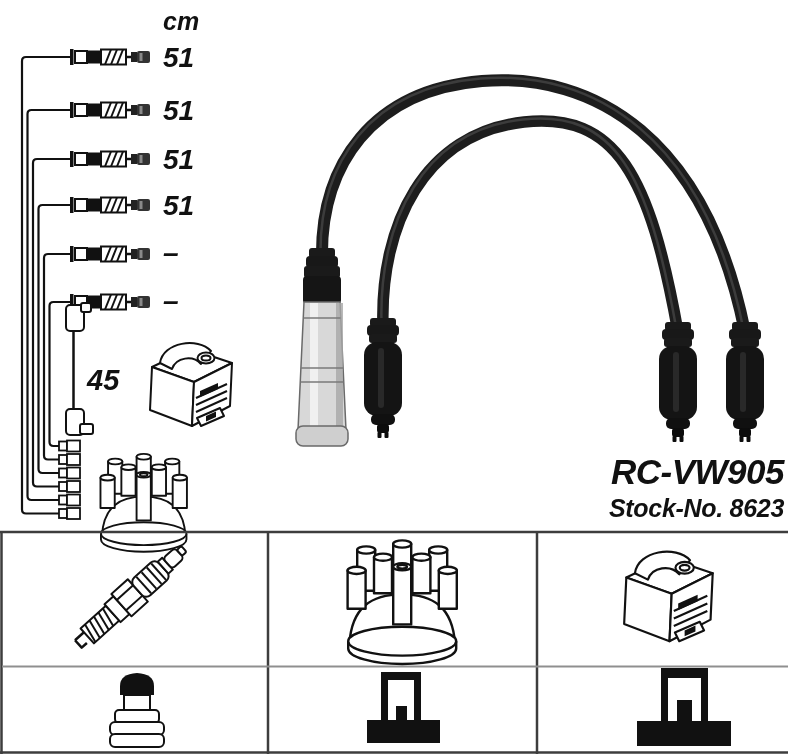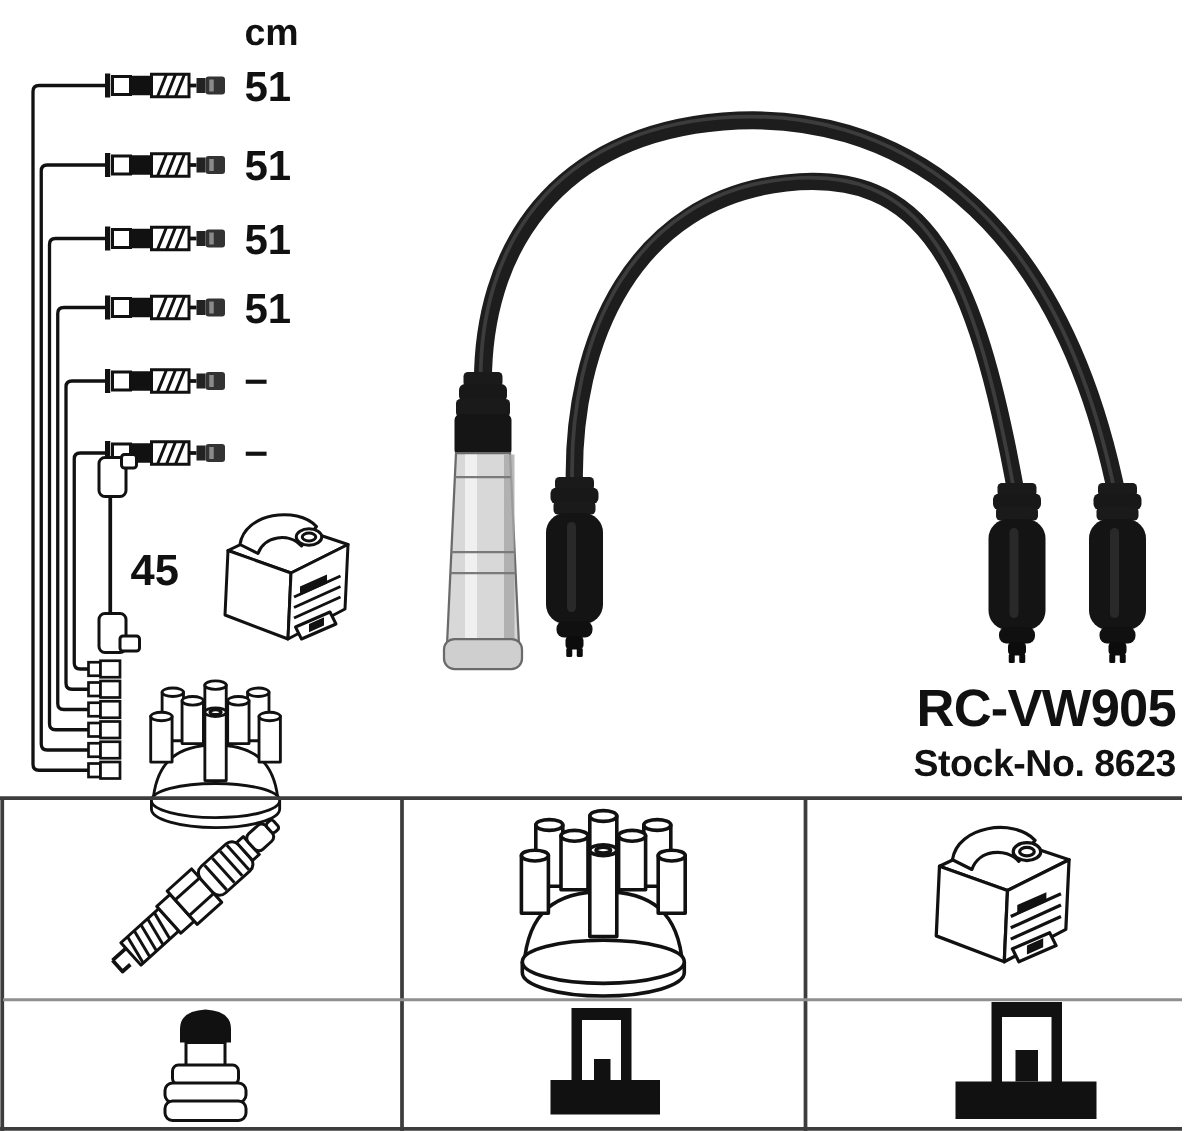--- a/index.html
+++ b/index.html
@@ -1,17 +1,17 @@
 <!DOCTYPE html>
 <html><head>
 <meta charset="utf-8">
 <style>
   html,body{margin:0;padding:0;background:#ffffff;}
   .canvas{position:relative;width:788px;height:754px;background:#ffffff;overflow:hidden;
-          font-family:"Liberation Sans",sans-serif;}
+          font-family:"Liberation Sans",sans-serif;font-style:italic;}
   svg{position:absolute;left:0;top:0;}
   .lbl{font-family:"Liberation Sans",sans-serif;font-weight:bold;fill:#111;}
   .len{font-size:28px;}
   .unit{font-size:25px;}
   .coil-len{font-size:29px;}
   .code{font-size:35px;letter-spacing:-0.5px;}
   .stock{font-size:25px;letter-spacing:-0.3px;}
 </style>
 </head>
 <body>

